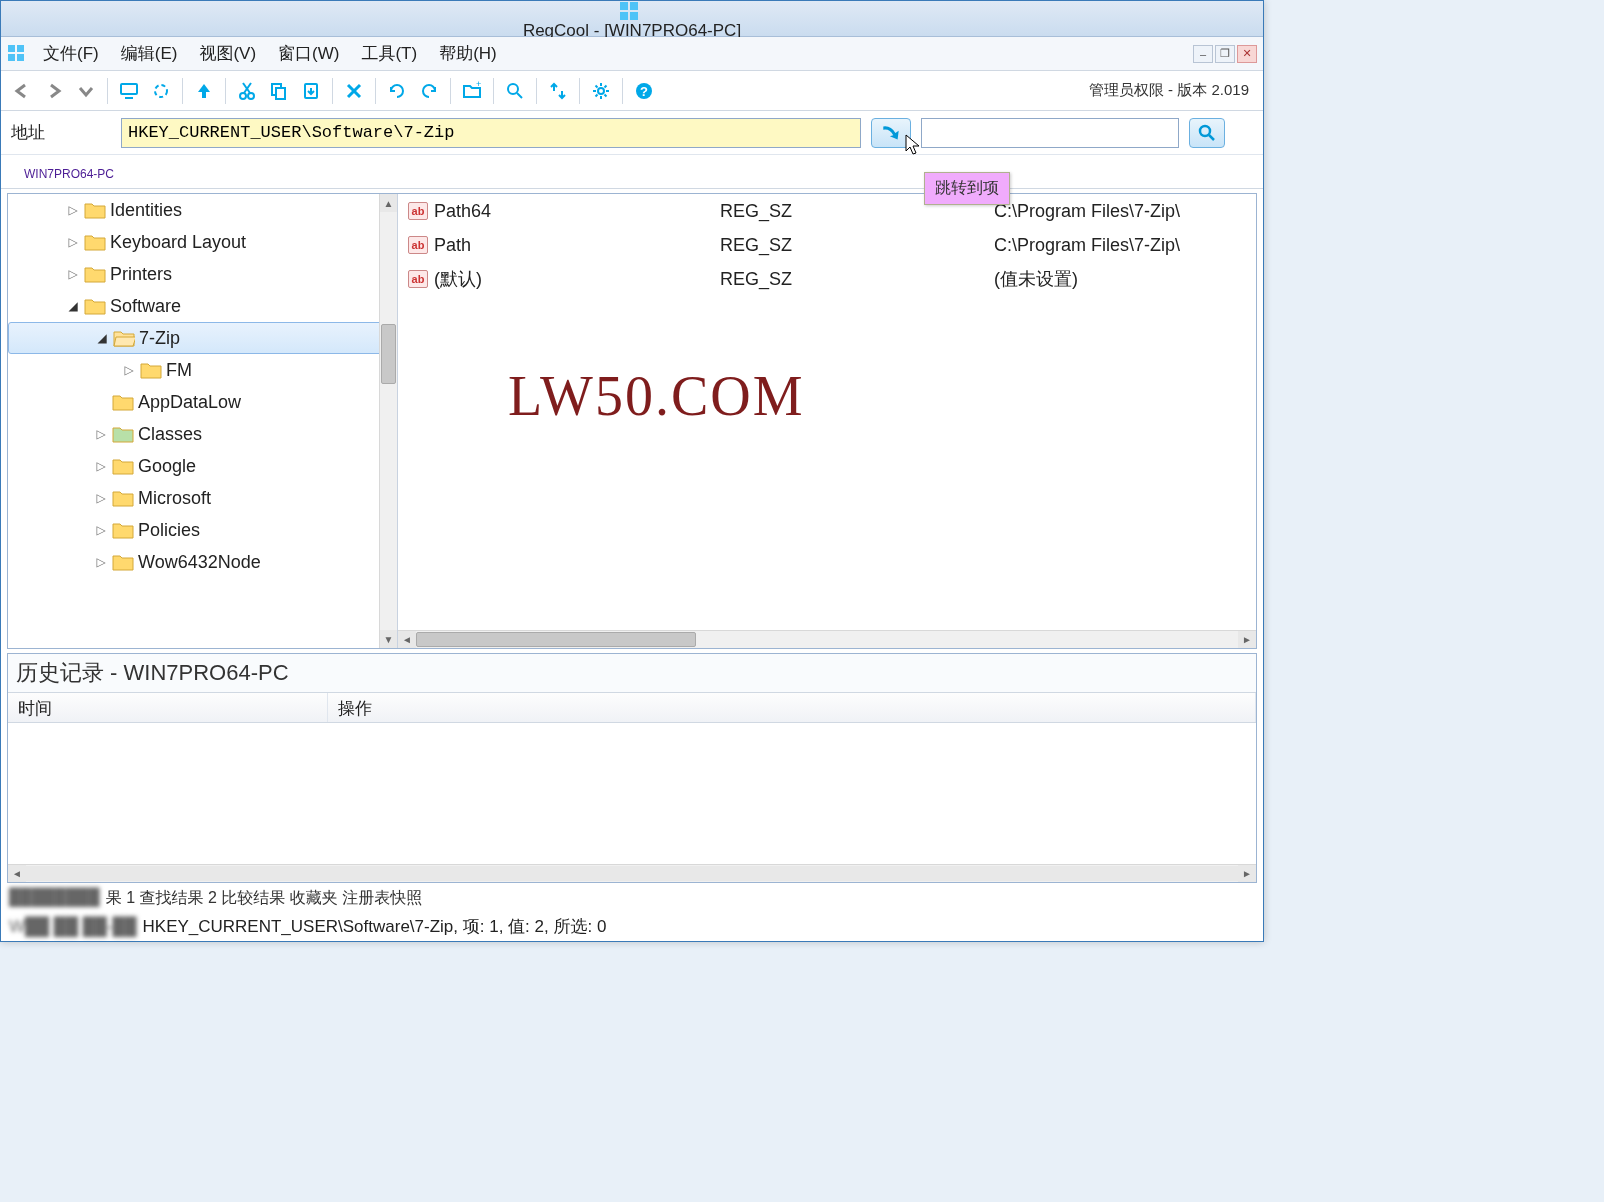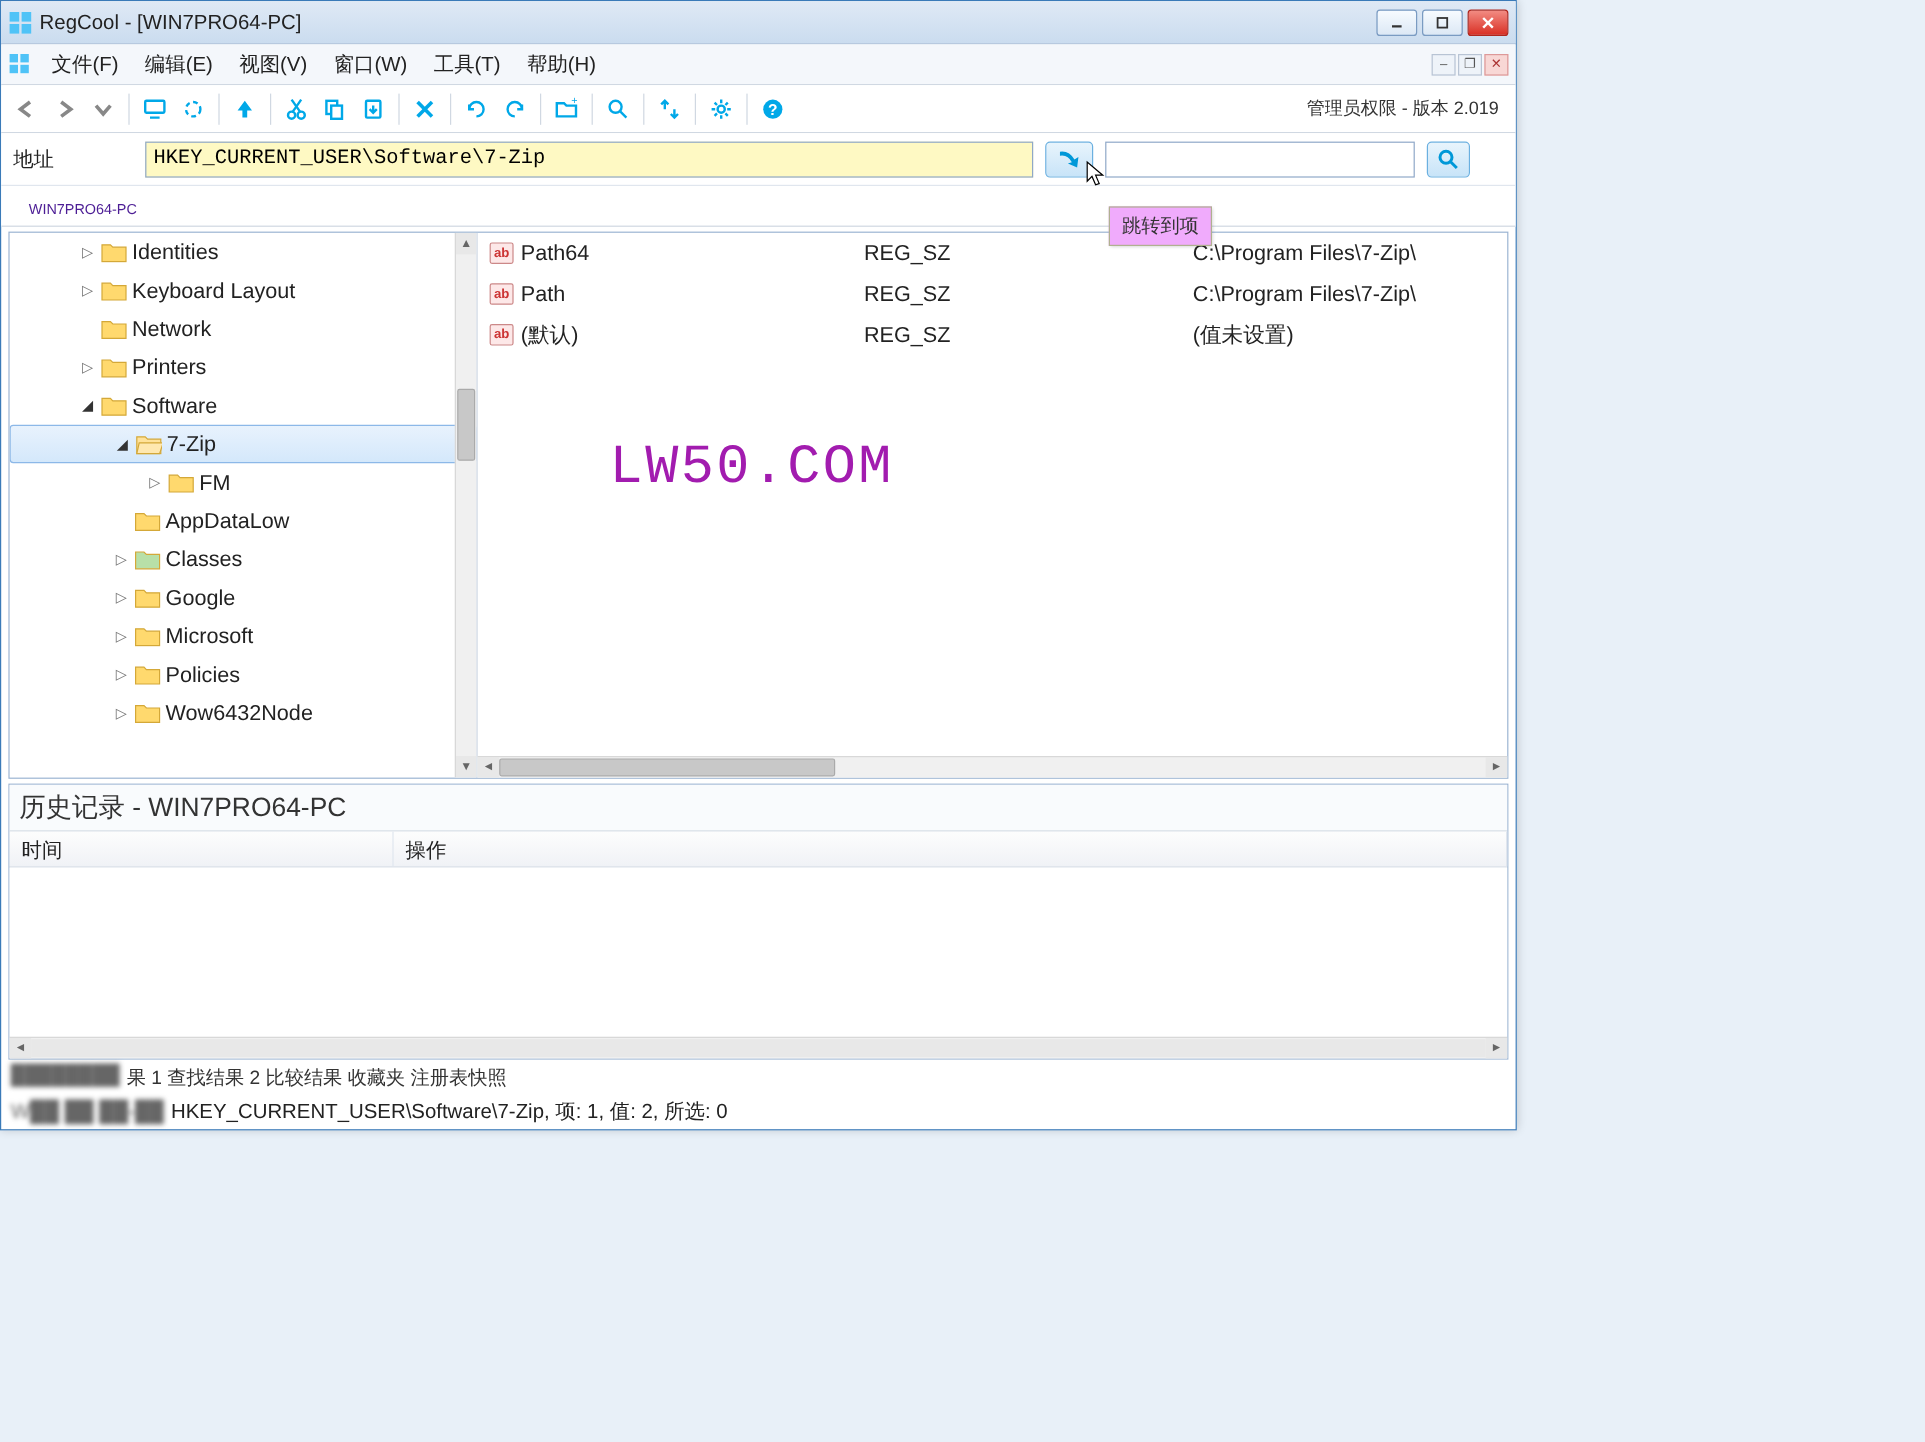--- a/index.html
+++ b/index.html
@@ -23,20 +23,21 @@
   box-shadow: 0 0 8px rgba(0,0,0,0.2);
 }
 
 .titlebar {
   height: 36px;
   background: linear-gradient(#dfe9f5,#cadcef);
   display: flex;
   align-items: center;
   padding: 0 6px;
   border-bottom: 1px solid #a8bed8;
+  flex-direction: column;
 }
 .titlebar .app-icon {
   width:20px;height:20px;margin-right:6px;
   display:inline-block;
 }
 .app-icon svg{width:100%;height:100%}
 .titlebar .title { flex:1; font-size:17px; color:#222; }
 .win-controls { display:flex; gap:4px; }
 .win-btn {
   width:34px;height:22px;border:1px solid #7a9bc2;border-radius:3px;
@@ -109,21 +110,21 @@
 .list-pane{flex:1;display:flex;flex-direction:column;position:relative}
 .list-header{display:flex;height:32px;background:linear-gradient(#fdfdfd,#f0f2f6);border-bottom:1px solid #d0d8e2}
 .list-header .col{padding:5px 10px;font-size:17px;color:#222;border-right:1px solid #e0e6ee}
 .col-name{width:312px}
 .col-type{width:274px}
 .col-data{flex:1}
 .list-body{flex:1;overflow:auto;position:relative}
 .list-row{display:flex;height:34px;align-items:center}
 .list-row .cell{padding:0 10px;font-size:18px;color:#222;display:flex;align-items:center;gap:6px}
 .val-icon{width:20px;height:18px;display:inline-flex;align-items:center;justify-content:center;border:1px solid #c88;background:#fde8e8;color:#c33;font-size:11px;font-weight:bold;border-radius:2px}
-.watermark{position:absolute;left:110px;top:170px;font-size:46px;color:#a21caf;letter-spacing:2px;font-weight:300;font-family:Liberation Mono, monospace}
+.watermark{position:absolute;left:110px;top:170px;font-size:56px;color:#7f1d1d;letter-spacing:2px;font-weight:300;font-family:Liberation Serif, serif}
 .list-hscroll{height:18px;background:#f0f0f0;border-top:1px solid #d8d8d8;display:flex;align-items:center;position:relative}
 .list-hscroll .arr{width:18px;height:100%;background:#e8e8e8;display:flex;align-items:center;justify-content:center;font-size:10px;color:#666}
 .list-hscroll .track{flex:1;position:relative;height:100%}
 .list-hscroll .thumb{position:absolute;top:1px;bottom:1px;left:0;width:280px;background:#c8c8c8;border:1px solid #aaa;border-radius:2px}
 
 
 .history-panel{margin:2px 6px;border:1px solid #9cb4d2;height:230px;display:flex;flex-direction:column}
 .history-title{padding:4px 8px;font-size:22px;color:#333;border-bottom:1px solid #d0d8e2;background:#f9fbfd}
 .history-header{display:flex;height:30px;background:linear-gradient(#fdfdfd,#f0f2f6);border-bottom:1px solid #d0d8e2}
 .history-header .hcol{padding:4px 10px;font-size:17px;border-right:1px solid #e0e6ee}
@@ -350,27 +351,20 @@
             <span>Identities</span>
           </div>
           <div class="tree-item" style="padding-left: 58px;">
             <span class="tree-arrow">▷</span>
             <span class="tree-folder"><svg viewBox="0 0 22 18">
                 <path d="M1 3 L8 3 L10 5 L21 5 L21 17 L1 17 Z" fill="#ffd96e" stroke="#d4a838" stroke-width="1"></path>
               </svg></span>
             <span>Keyboard Layout</span>
           </div>
           <div class="tree-item" style="padding-left: 58px;">
-            <span class="tree-arrow"></span>
-            <span class="tree-folder"><svg viewBox="0 0 22 18">
-                <path d="M1 3 L8 3 L10 5 L21 5 L21 17 L1 17 Z" fill="#ffd96e" stroke="#d4a838" stroke-width="1"></path>
-              </svg></span>
-            <span>Network</span>
-          </div>
-          <div class="tree-item" style="padding-left: 58px;">
             <span class="tree-arrow">▷</span>
             <span class="tree-folder"><svg viewBox="0 0 22 18">
                 <path d="M1 3 L8 3 L10 5 L21 5 L21 17 L1 17 Z" fill="#ffd96e" stroke="#d4a838" stroke-width="1"></path>
               </svg></span>
             <span>Printers</span>
           </div>
           <div class="tree-item" style="padding-left: 58px;">
             <span class="tree-arrow open">◢</span>
             <span class="tree-folder"><svg viewBox="0 0 22 18">
                 <path d="M1 3 L8 3 L10 5 L21 5 L21 17 L1 17 Z" fill="#ffd96e" stroke="#d4a838" stroke-width="1"></path>

